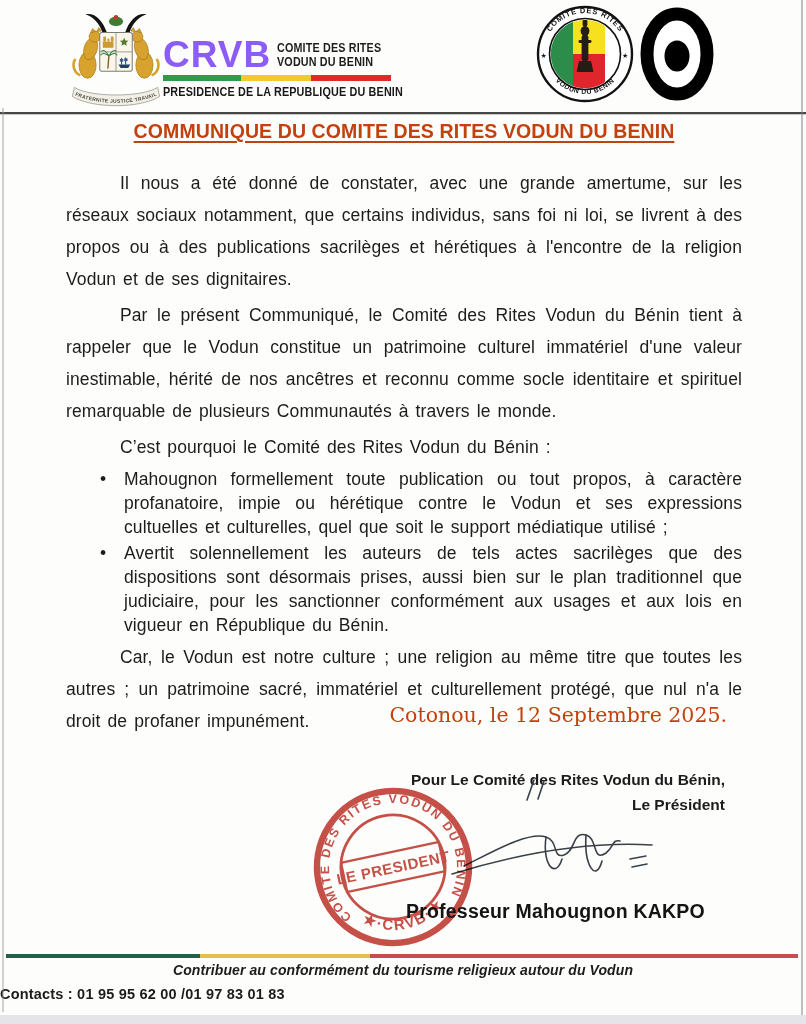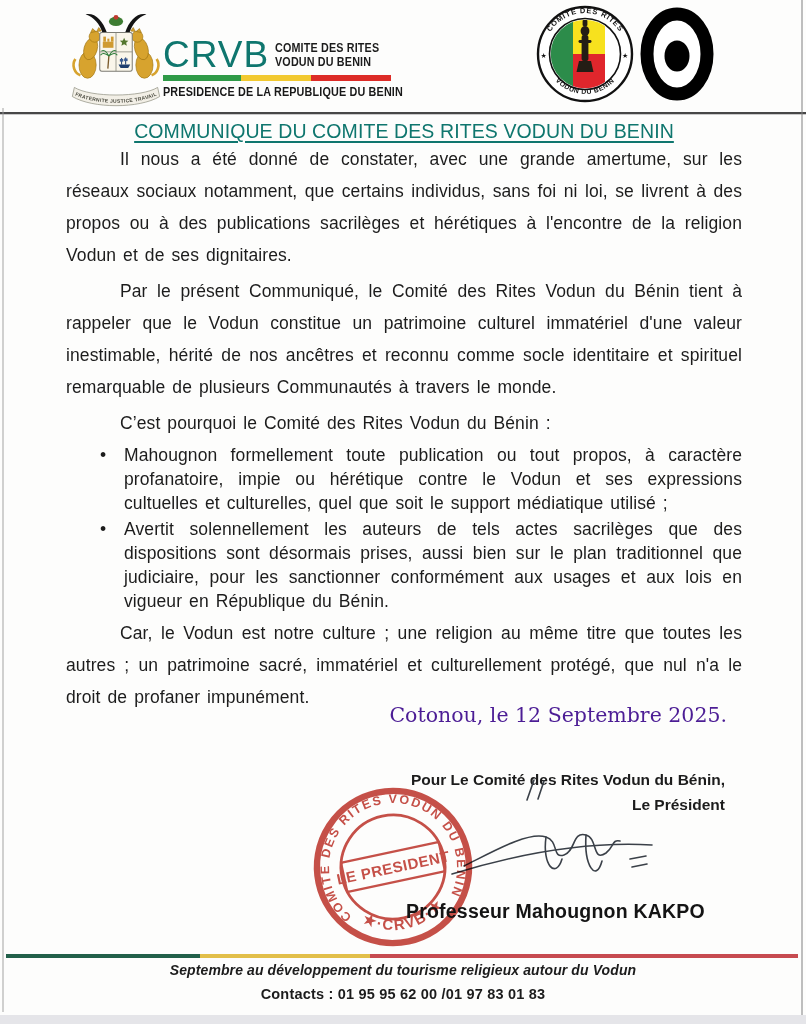--- a/index.html
+++ b/index.html
@@ -5,57 +5,57 @@
   * { margin:0; padding:0; box-sizing:border-box; }
   html,body { background:#ffffff; }
   body { font-family:"Liberation Sans", sans-serif; color:var(--text,#1c1c1c); }
   .doc { position:relative; width:806px; height:1024px; background:#fdfdfc; overflow:hidden; }
 
   
   .letterhead { position:absolute; left:0; top:0; width:100%; height:112px; }
   .coa { position:absolute; left:50px; top:8px; }
   .org-block { position:absolute; left:163px; top:38px; width:300px; }
   .org-row { display:flex; align-items:flex-start; }
-  .acronym { font-size:37px; font-weight:normal; letter-spacing:1px; line-height:34px; color:#0f766e; }
+  .acronym { font-size:37px; font-weight:bold; letter-spacing:1px; line-height:34px; color:#8b5cf6; }
   .org-lines { margin-left:6px; padding-top:3px; font-weight:bold; font-size:12.5px; line-height:14px; letter-spacing:.2px; transform:scaleX(.86); transform-origin:left; white-space:nowrap; }
   .tricolor-bar { display:flex; width:228px; height:6px; margin-top:3px; }
   .tricolor-bar span { height:100%; }
   .tb-green { width:34%; background:var(--benin-green,#2f9a47); }
   .tb-yellow { width:31%; background:var(--benin-yellow,#f2c930); }
   .tb-red { width:35%; background:var(--benin-red,#dd2c27); }
   .org-subtitle { margin-top:3px; font-weight:bold; font-size:13.5px; letter-spacing:.2px; white-space:nowrap; transform:scaleX(.80); transform-origin:left; color:#181818; }
   .seal-logo { position:absolute; left:535px; top:4px; }
   .eye-logo { position:absolute; left:637px; top:4px; }
   .header-rule { position:absolute; left:0; top:112px; width:100%; height:3px; background:#474747; border-bottom:1px solid #c9c9c9; }
 
   
   .body-text { position:absolute; left:66px; top:120px; width:676px; }
-  h1.title { text-align:center; font-size:19.5px; font-weight:normal; letter-spacing:.1px; color:#0f766e; }
+  h1.title { text-align:center; font-size:19.5px; font-weight:bold; letter-spacing:.1px; color:#c2410c; margin-bottom:24px; }
   h1.title span { text-decoration:underline; text-decoration-thickness:2px; text-underline-offset:3px; }
   .para { font-size:17.5px; line-height:32px; text-align:justify; text-indent:54px; word-spacing:2px; letter-spacing:.1px; margin-bottom:4px; }
   ul.points { list-style:none; margin:2px 0 4px 0; padding-left:34px; }
   ul.points li { display:flex; margin-bottom:2px; }
   .bullet-marker { flex:0 0 24px; font-size:17.5px; line-height:24px; }
   .bullet-text { flex:1; font-size:17.5px; line-height:24px; text-align:justify; word-spacing:2px; letter-spacing:.1px; }
 
   
-  .dateline { position:absolute; top:703px; right:79px; font-family:"DejaVu Serif", serif; font-size:20.5px; color:#4c1d95; }
+  .dateline { position:absolute; top:703px; right:79px; font-family:"DejaVu Serif", serif; font-size:20.5px; color:#c2410c; }
   .sig-for { position:absolute; top:771px; right:81px; font-size:15.5px; font-weight:bold; }
   .sig-role { position:absolute; top:796px; right:81px; font-size:15.5px; font-weight:bold;text-align:center; }
   .sig-name { position:absolute; top:900px; left:406px; font-size:19.5px; font-weight:bold; letter-spacing:.2px; color:#141414; z-index:6; }
   .signature-ink { position:absolute; left:432px; top:770px; z-index:4; }
   .stamp { position:absolute; left:303px; top:777px; z-index:5; mix-blend-mode:multiply; opacity:.88; }
 
   
   .footer-line { position:absolute; top:954px; left:6px; right:8px; height:4px; display:flex; }
   .fl-green { width:24.5%; background:var(--footer-green,#23604a); }
   .fl-yellow { width:21.5%; background:var(--footer-yellow,#e2bf4a); }
   .fl-red { width:54%; background:var(--footer-red,#c74b50); }
   .slogan { position:absolute; top:962px; left:0; width:100%; text-align:center; font-size:14px; font-weight:bold; font-style:italic; letter-spacing:.1px; }
-  .contacts { position:absolute; top:986px; left:0; width:100%; text-align:center; font-size:14.5px; font-weight:bold; letter-spacing:.2px; }
+  .contacts { position:absolute; top:986px; left:0; width:100%; text-align:left; font-size:14.5px; font-weight:bold; letter-spacing:.2px; }
 
   
   .edge-right { position:absolute; right:3px; top:0; width:2px; height:100%; background:#808080; opacity:.5; }
   .edge-left { position:absolute; left:2px; top:108px; width:1.5px; bottom:12px; background:#9a9a9a; opacity:.45; }
   .edge-bottom { position:absolute; left:0; bottom:0; width:100%; height:9px; background:#e5e5e9; }
 </style>
 </head>
 <body>
 
 <div class="doc">
@@ -234,19 +234,19 @@
     </g>
   </svg>
 
   <div class="sig-name">Professeur Mahougnon KAKPO</div>
 
   <div class="footer-line">
     <span class="fl-green"></span>
       <span class="fl-yellow"></span>
       <span class="fl-red"></span>
   </div>
-  <div class="slogan">Septembre au développement du tourisme religieux autour du Vodun</div>
+  <div class="slogan">Contribuer au conformément du tourisme religieux autour du Vodun</div>
   <div class="contacts">Contacts : 01 95 95 62 00 /01 97 83 01 83</div>
 
   <div class="edge-right"></div>
   <div class="edge-left"></div>
   <div class="edge-bottom"></div>
 </div>
 
 </body></html>

